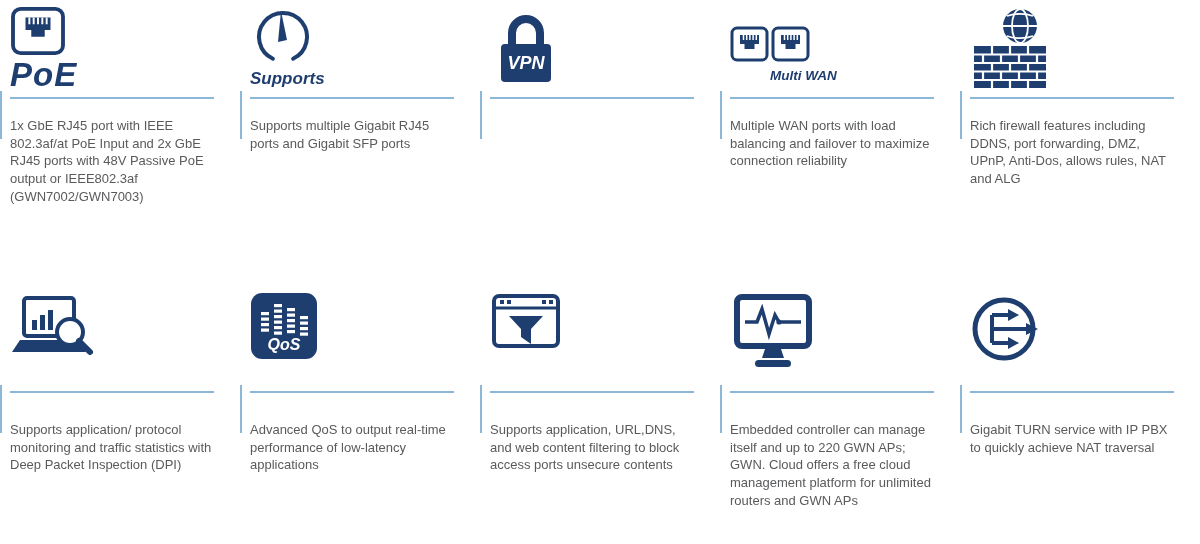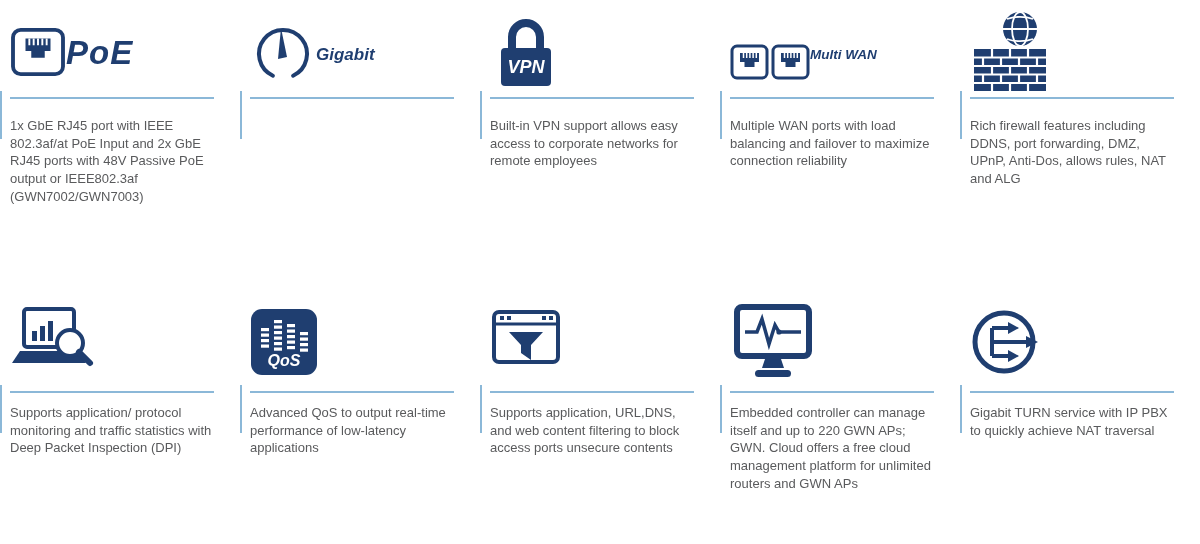--- a/index.html
+++ b/index.html
@@ -11,55 +11,55 @@
     grid-template-columns: repeat(5, 240px);
     grid-template-rows: 288px 256px;
     width: 1200px;
   }
 
   .card { padding: 0 26px 0 10px; position: relative; }
 
   .icon-area {
     height: 97px;
     display: flex;
-    flex-direction: row;
-    align-items: center;
+    flex-direction: column;
+    align-items: flex-start;
     color: #1f3e70;
     padding-top: 6px;
   }
   .row2 .icon-area { height: 103px; padding-top: 4px; }
 
   .icon-word {
     color: #1f3e70;
     font-weight: bold;
     font-style: italic;
     line-height: 1;
   }
   .word-poe { font-size: 33px; margin-top: 2px; letter-spacing: 1px; }
   .word-gigabit { font-size: 17px; margin-top: 6px; }
-  .word-multiwan { font-size: 13.5px; margin-top: 7px; }
+  .word-multiwan { font-size: 13.5px; margin-top: 7px; margin-left: 40px; }
 
   .divider { border-top: 2px solid #8bb8d8; position: relative; }
   .divider::before {
     content: "";
     position: absolute;
     left: -10px;
     top: -8px;
     width: 2px;
     height: 48px;
     background: #8bb8d8;
   }
 
   .desc {
     margin-top: 18px;
     font-size: 13px;
     line-height: 1.36;
     color: #595a5c;
   }
-  .row2 .desc { margin-top: 11px; }
+  .row2 .desc { margin-top: 28px; }
 
   .mt-vpn { margin-top: 2px; }
   .mt-wan { margin-top: 20px; }
   svg { display: block; }
 </style>
 </head>
 <body>
 
 <div class="feature-grid">
 
@@ -85,37 +85,37 @@
   </div>
 
   <div class="card">
     <div class="icon-area">
       <span>
         <svg width="66" height="58" viewBox="0 0 66 58">
           <path d="M22.9 52.7 A24 24 0 1 1 43.1 52.7" fill="none" stroke="currentColor" stroke-width="4" stroke-linecap="round"></path>
           <path d="M28 36 L31 5 L37 34 Z" fill="currentColor"></path>
         </svg>
       </span>
-      <div class="icon-word word-gigabit">Gigabit</div>
-    </div>
-    <div class="divider"></div>
+      <div class="icon-word word-gigabit">Supports</div>
+    </div>
+    <div class="divider"></div>
+    <p class="desc">Supports multiple Gigabit RJ45 ports and  Gigabit SFP ports</p>
   </div>
 
   <div class="card">
     <div class="icon-area">
       <span class="mt-vpn">
         <svg width="72" height="82" viewBox="0 0 72 82">
           <path d="M22 38 V25 a14 14 0 0 1 28 0 V38" fill="none" stroke="currentColor" stroke-width="8"></path>
           <rect x="11" y="36" width="50" height="38" rx="4" fill="currentColor"></rect>
           <text x="36" y="61" text-anchor="middle" font-size="18" font-style="italic" font-weight="bold" fill="#ffffff" font-family="Liberation Sans, sans-serif">VPN</text>
         </svg>
       </span>
     </div>
     <div class="divider"></div>
-    <p class="desc">Built-in VPN support allows easy access to corporate networks for remote employees</p>
   </div>
 
   <div class="card">
     <div class="icon-area">
       <span class="mt-wan">
         <svg width="80" height="36" viewBox="0 0 80 36">
           <g>
             <rect x="2" y="2" width="35" height="32" rx="5" fill="none" stroke="currentColor" stroke-width="3"></rect>
             <path d="M10 9 h19 v9 h-4.5 v5 h-10 v-5 h-4.5 z" fill="currentColor"></path>
             <g stroke="#fff" stroke-width="1.5">

